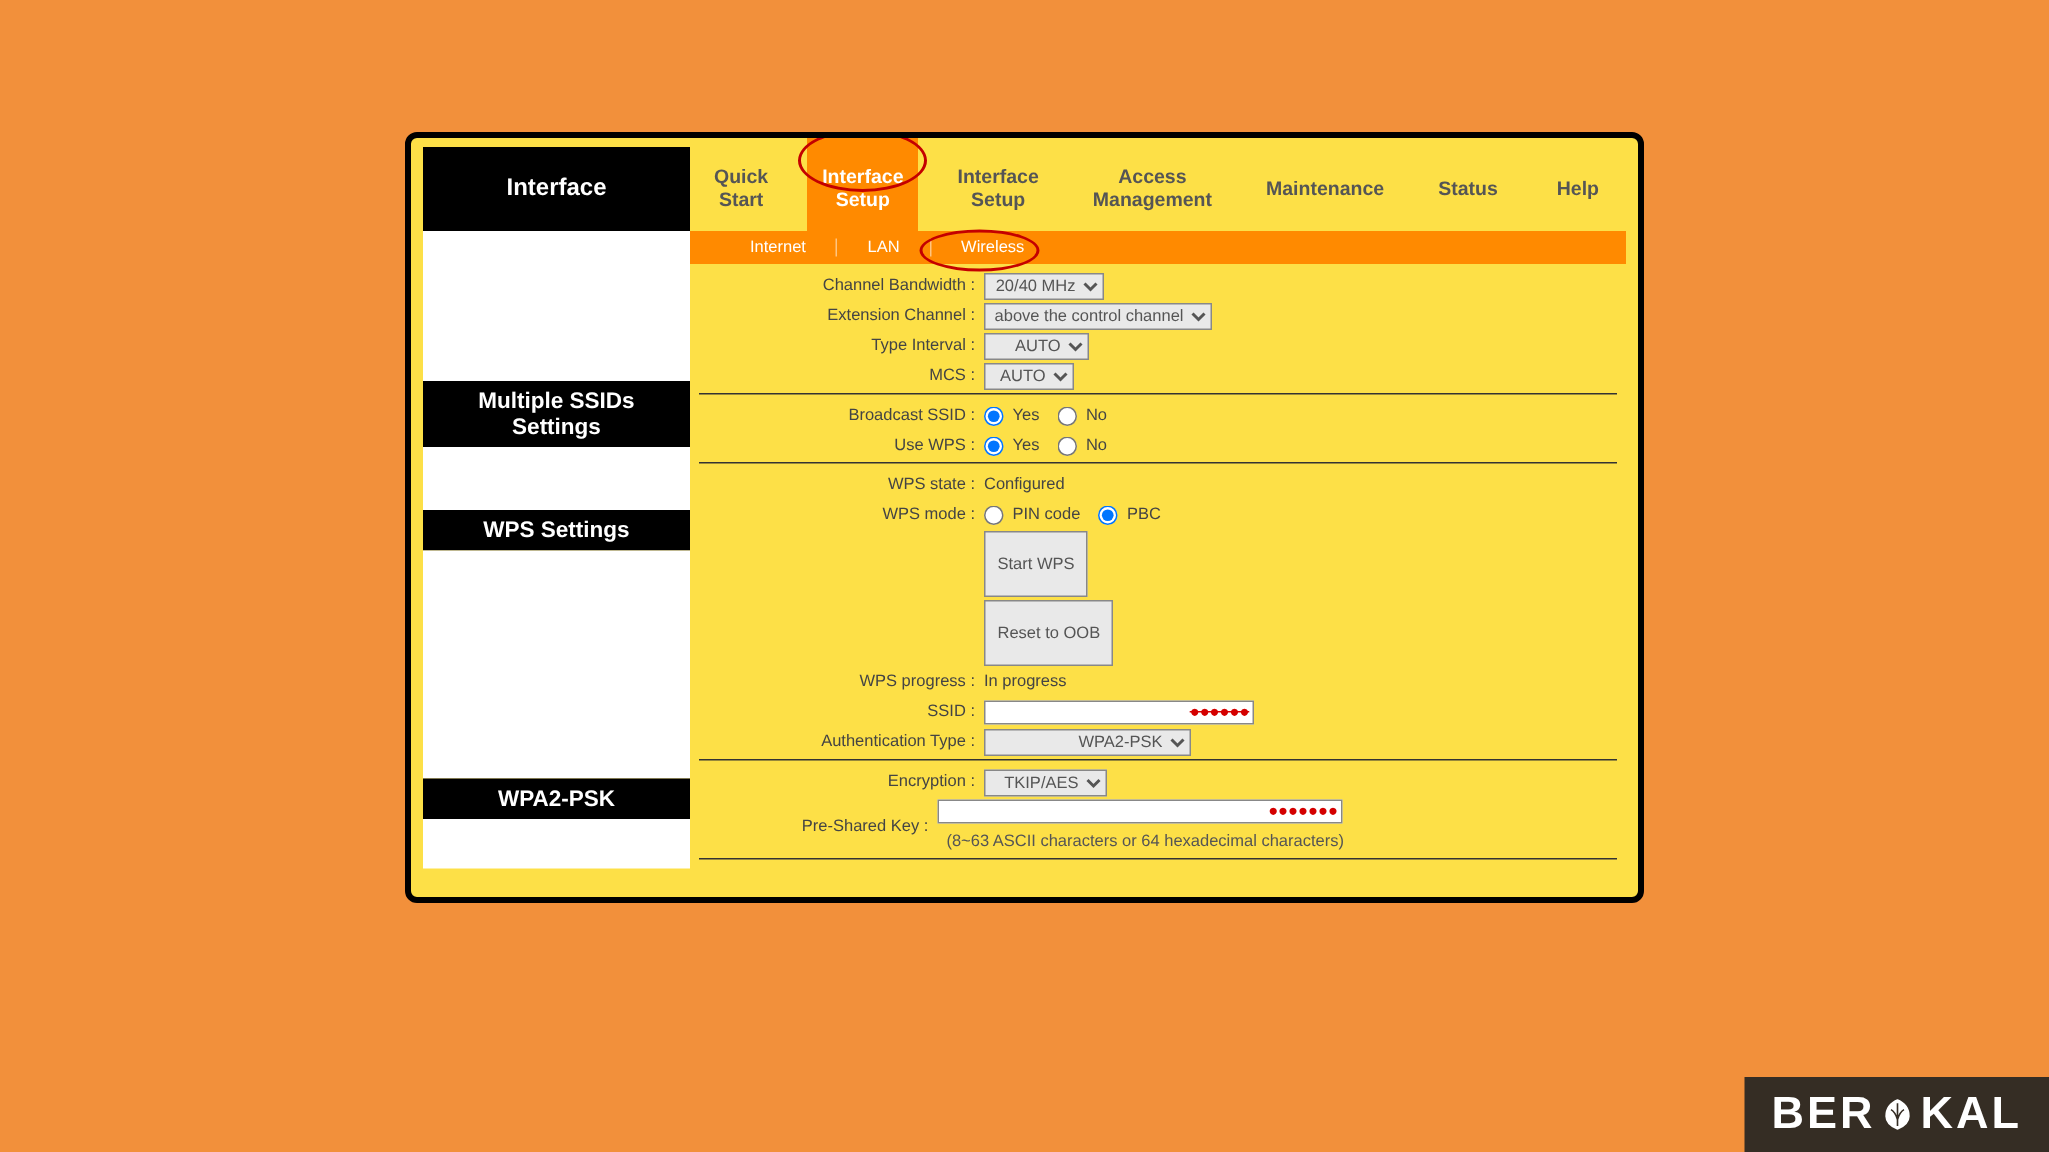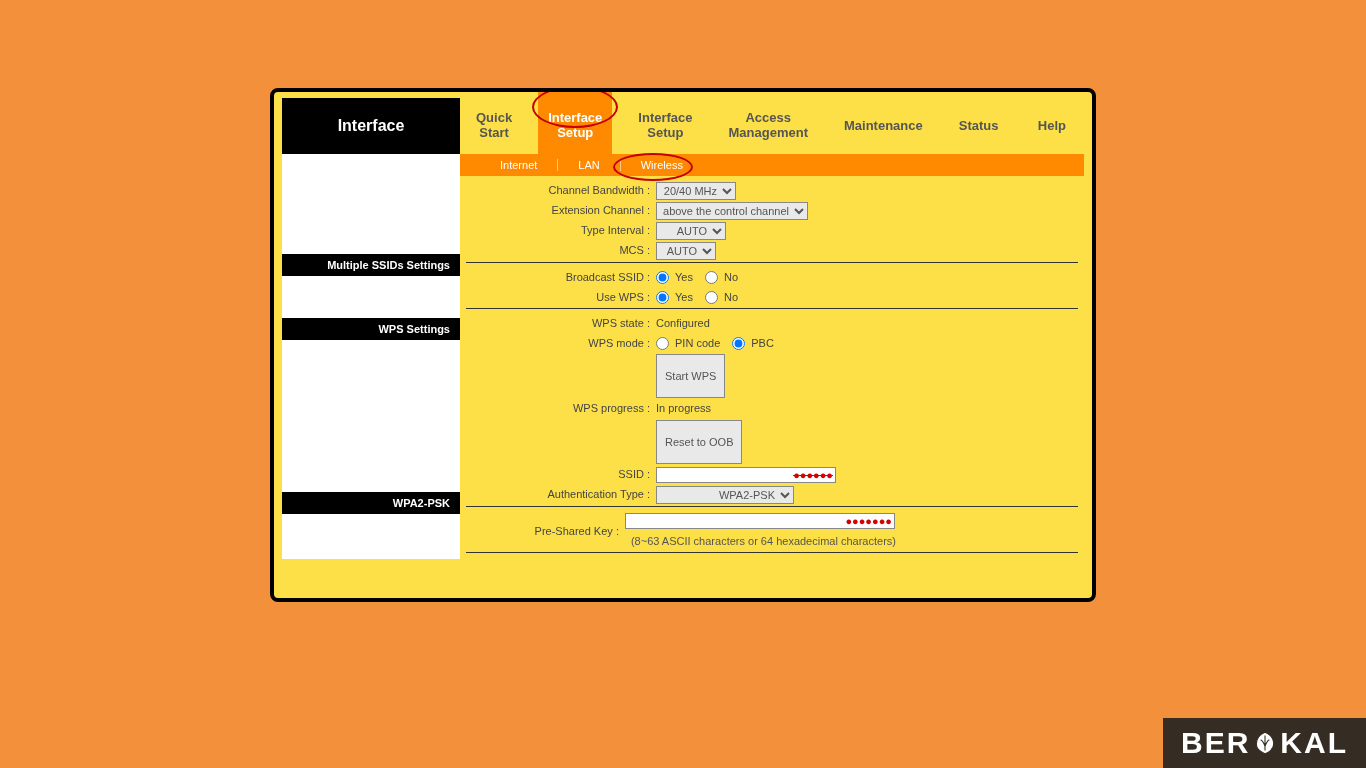--- a/index.html
+++ b/index.html
@@ -106,23 +106,23 @@
   }
   .sidebar {
     width: 178px;
     display: flex;
     flex-direction: column;
   }
   .side-gap { background: #fff; flex: 0 0 auto; }
   .side-label {
     background: #000;
     color: #fff;
-    font-size: 11px;
+    font-size: 15px;
     font-weight: bold;
-    text-align: right;
+    text-align: center;
     padding: 5px 10px;
   }
   .content {
     flex: 1;
     font-size: 11px;
     color: #444;
     padding: 4px 6px 0 6px;
     line-height: 1.6;
   }
   .hr {
@@ -310,46 +310,54 @@
               <span class="radio-label">PBC</span>
           </div>
         </div>
         <div class="form-row">
           <div class="form-label"></div>
           <div class="form-val">
             <button class="btn">Start WPS</button>
           </div>
         </div>
         <div class="form-row">
+          <div class="form-label"></div>
+          <div class="form-val">
+            <button class="btn">Reset to OOB</button>
+          </div>
+        </div>
+        <div class="form-row">
           <div class="form-label">WPS progress :</div>
           <div class="form-val">In progress</div>
         </div>
         <div class="form-row">
-          <div class="form-label"></div>
-          <div class="form-val">
-            <button class="btn">Reset to OOB</button>
-          </div>
-        </div>
-        <div class="form-row">
           <div class="form-label">SSID :</div>
           <div class="form-val">
             <input type="text" class="red-box red-text" style="width: 180px; color: rgb(212, 0, 0); font-weight: bold;" value="●●●●●●">
           </div>
         </div>
         <div class="form-row">
           <div class="form-label">Authentication Type :</div>
           <div class="form-val">
             <select style="width:138px">
               <option>WPA2-PSK</option>
             </select>
           </div>
         </div>
 
         <hr class="hr">
 
+        <div class="form-row">
+          <div class="form-label">Encryption :</div>
+          <div class="form-val">
+            <select style="width:82px">
+              <option>TKIP/AES</option>
+            </select>
+          </div>
+        </div>
         <div class="form-row">
           <div class="form-label">Pre-Shared Key :</div>
           <div class="form-val" style="flex-wrap:wrap;align-items:flex-start">
             <input type="text" class="red-box" style="width: 270px; color: rgb(212, 0, 0); font-weight: bold;" value="●●●●●●●">
             <span class="hint">(8~63 ASCII characters or 64 hexadecimal characters)</span>
           </div>
         </div>
 
         <hr class="hr">
 

